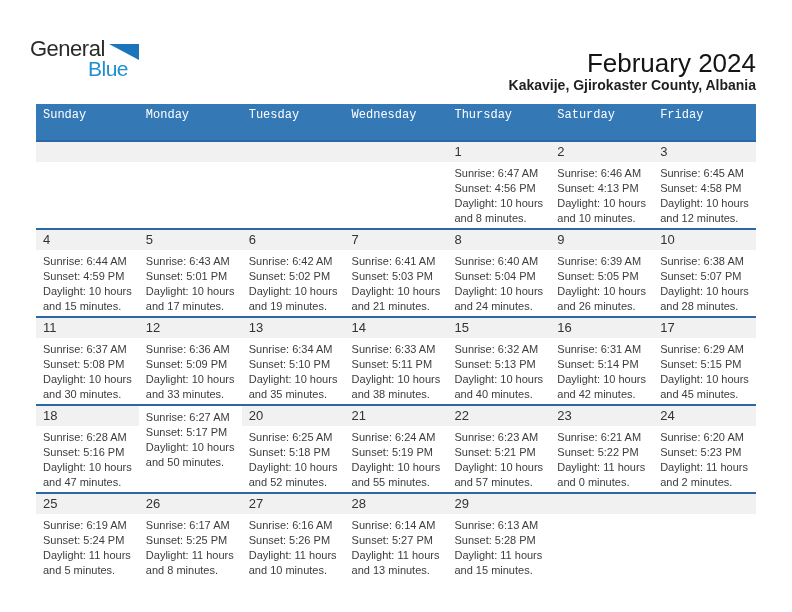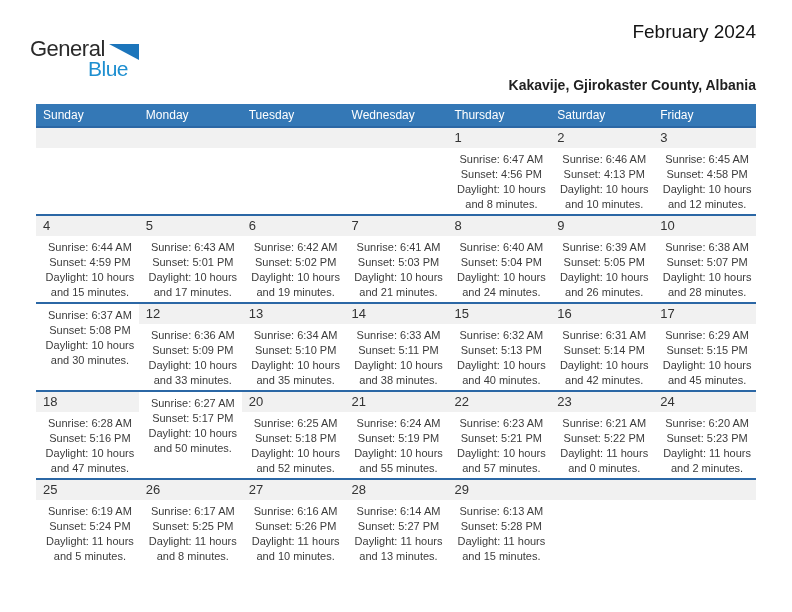--- a/index.html
+++ b/index.html
@@ -21,33 +21,33 @@
 
   
   .logo{position:absolute;left:30px;top:36px;width:150px;height:52px;}
   .logo-general{position:absolute;left:0;top:0;font-size:22px;color:#2a2a2a;letter-spacing:-0.5px;}
   .logo-triangle{position:absolute;left:79px;top:8px;width:30px;height:16px;
     background:var(--triangle-blue);
     clip-path:polygon(0 0,100% 0,100% 100%);}
   .logo-blue{position:absolute;left:58px;top:21px;font-size:21px;color:var(--logo-blue);letter-spacing:-0.5px;}
 
   
-  .month-title{position:absolute;right:36px;top:21px;font-size:19px;color:#141414;text-align:right;}
+  .month-title{position:absolute;right:36px;top:48px;font-size:26px;color:#141414;text-align:right;}
   .location-subtitle{position:absolute;right:36px;top:77px;font-size:14px;font-weight:700;color:#1f1f1f;}
 
   
   .calendar{position:absolute;left:36px;top:104px;width:720px;}
-  .weekday-row{display:flex;height:22px;background:var(--header-bg);}
+  .weekday-row{display:flex;height:36px;background:var(--header-bg);font-family:Liberation Mono, monospace;}
   .weekday-cell{flex:1 1 0;color:#ffffff;font-size:12px;line-height:22px;padding-left:7px;
     white-space:nowrap;overflow:hidden;}
   .week-row{display:flex;height:88px;border-top:2px solid var(--row-border);background:#fff;}
   .day-cell{flex:1 1 0;display:flex;flex-direction:column;min-width:0;}
   .cell-num{height:20px;background:var(--strip-bg);font-size:13px;line-height:20px;
     padding-left:7px;color:var(--text-dark);}
-  .cell-body{padding:4px 2px 0 7px;font-size:11px;line-height:15px;color:var(--text-body);text-align:center;}
+  .cell-body{padding:4px 2px 0 7px;font-size:11px;line-height:15px;color:var(--text-body);}
   .cell-body div{white-space:nowrap;}
 </style>
 </head>
 <body>
 
 <div class="page">
 
   <div class="logo">
     <span class="logo-general">General</span>
     <span class="logo-triangle"></span>
@@ -173,20 +173,21 @@
             <div class="cell-body">
               <div>Sunrise: 6:38 AM</div>
               <div>Sunset: 5:07 PM</div>
               <div>Daylight: 10 hours</div>
               <div>and 28 minutes.</div>
             </div>
           </div>
         </div>
         <div class="week-row">
           <div class="day-cell">
+            <div class="cell-num">11</div>
             <div class="cell-body">
               <div>Sunrise: 6:37 AM</div>
               <div>Sunset: 5:08 PM</div>
               <div>Daylight: 10 hours</div>
               <div>and 30 minutes.</div>
             </div>
           </div>
           <div class="day-cell">
             <div class="cell-num">12</div>
             <div class="cell-body">

